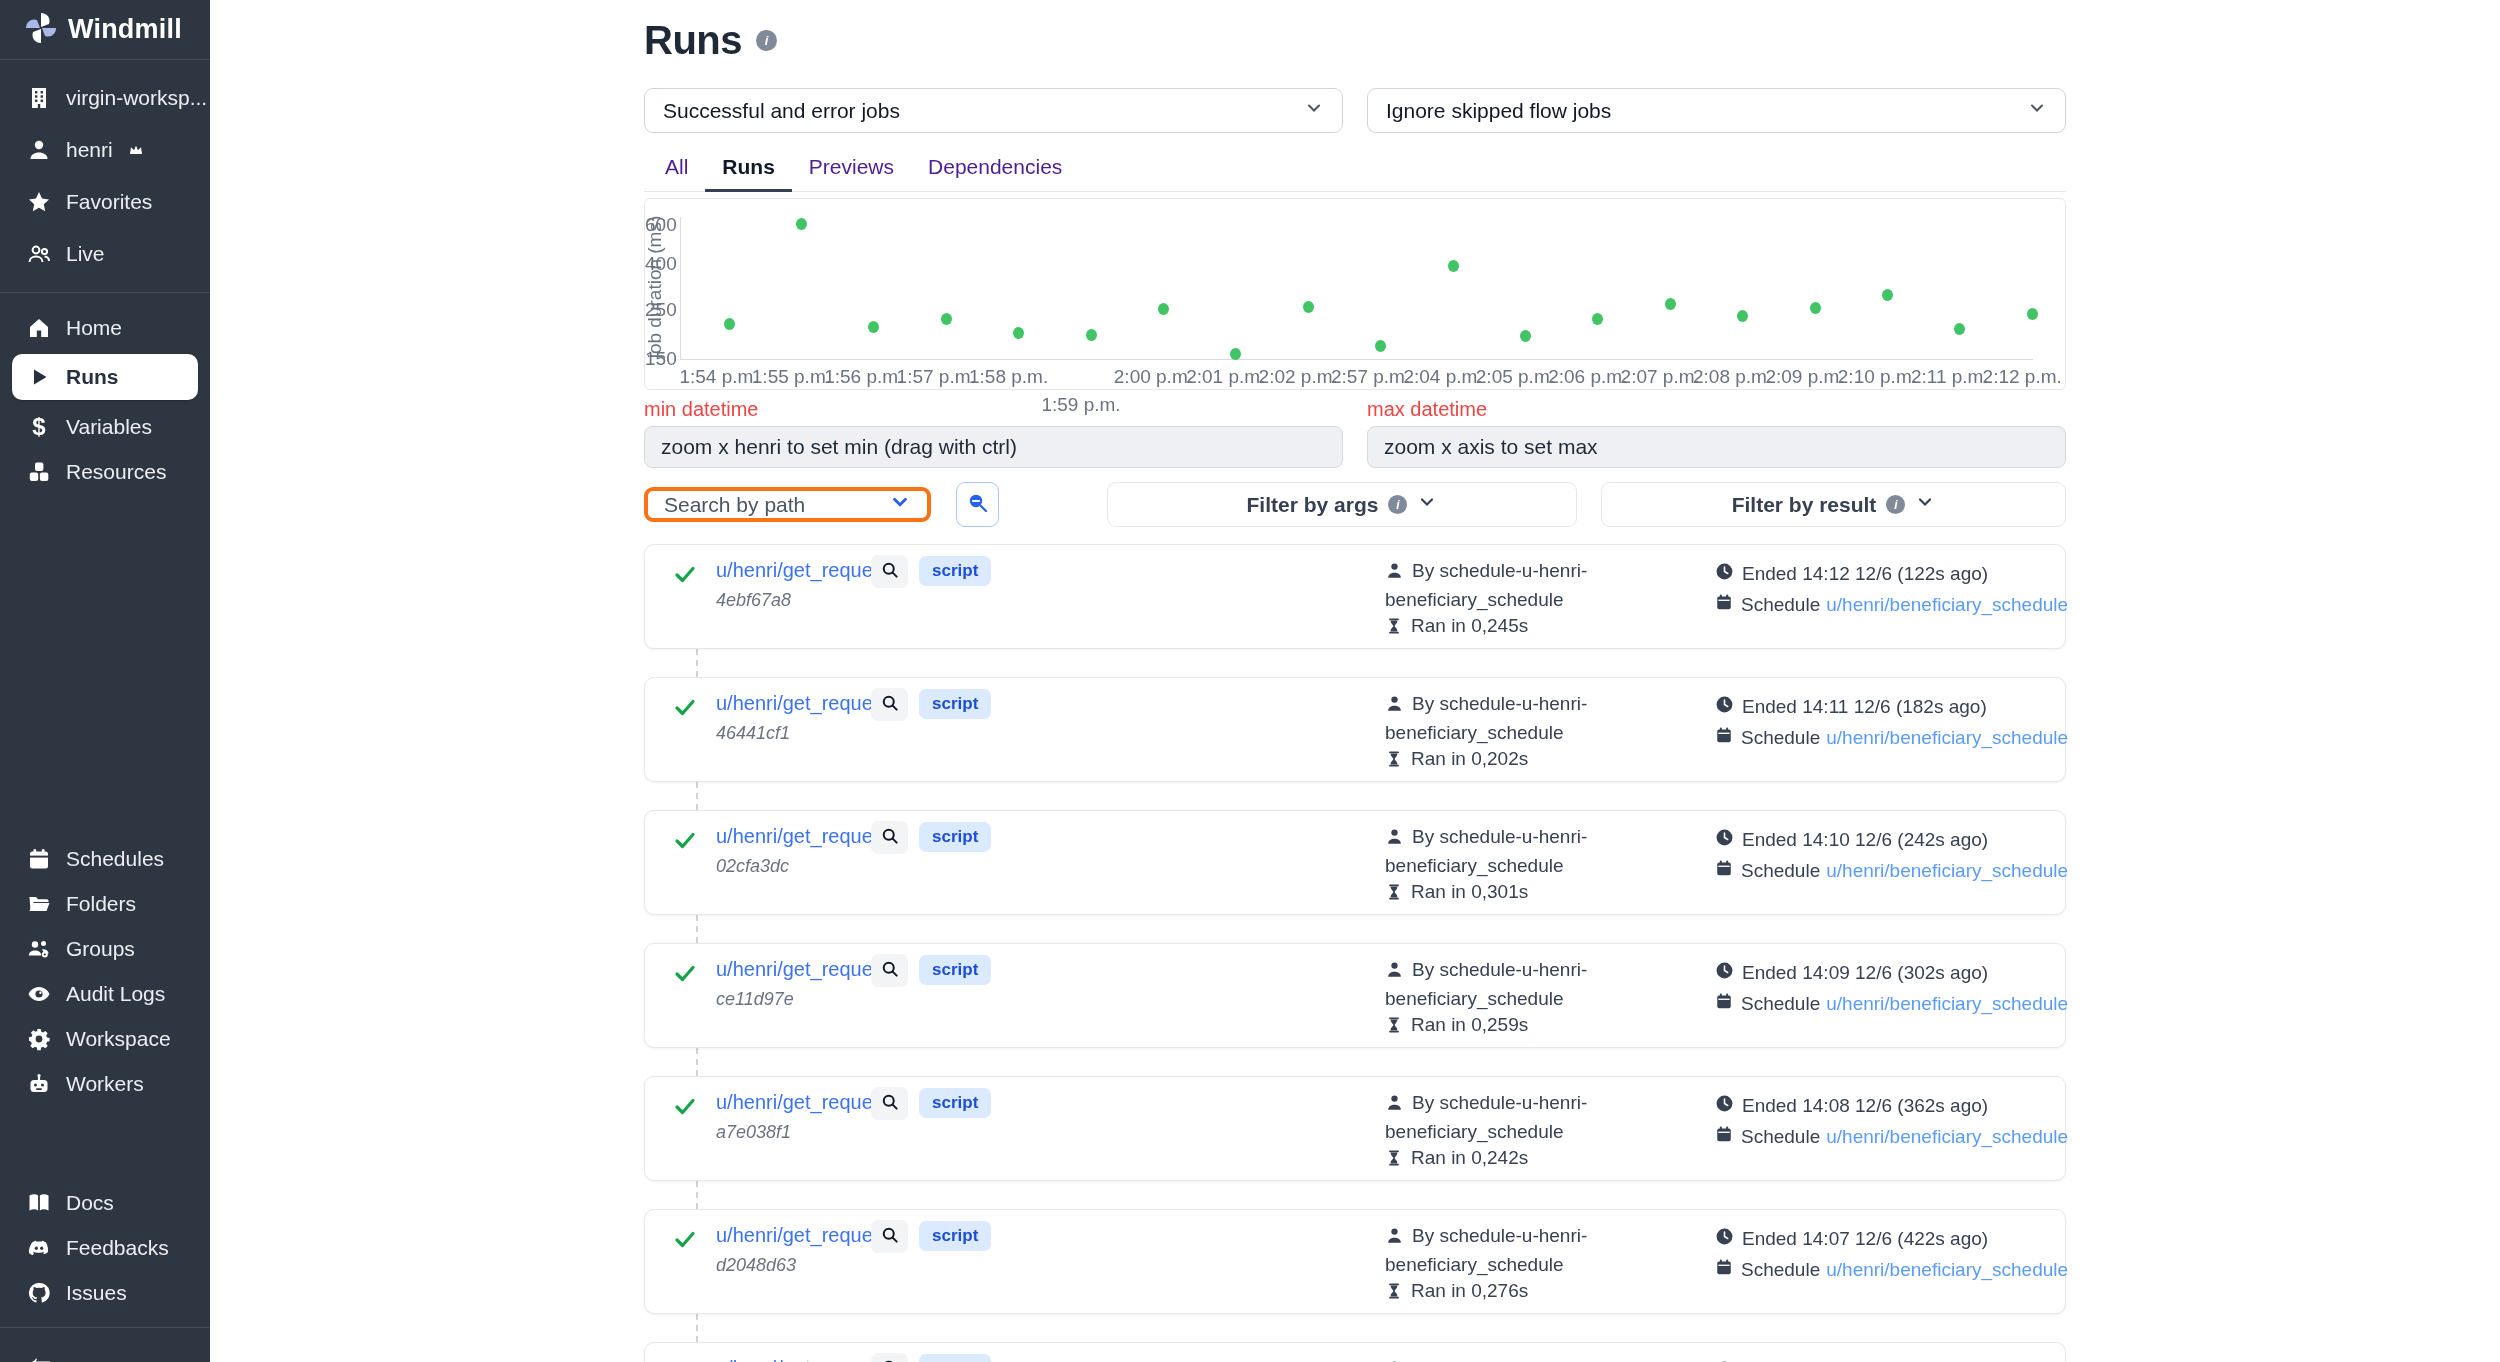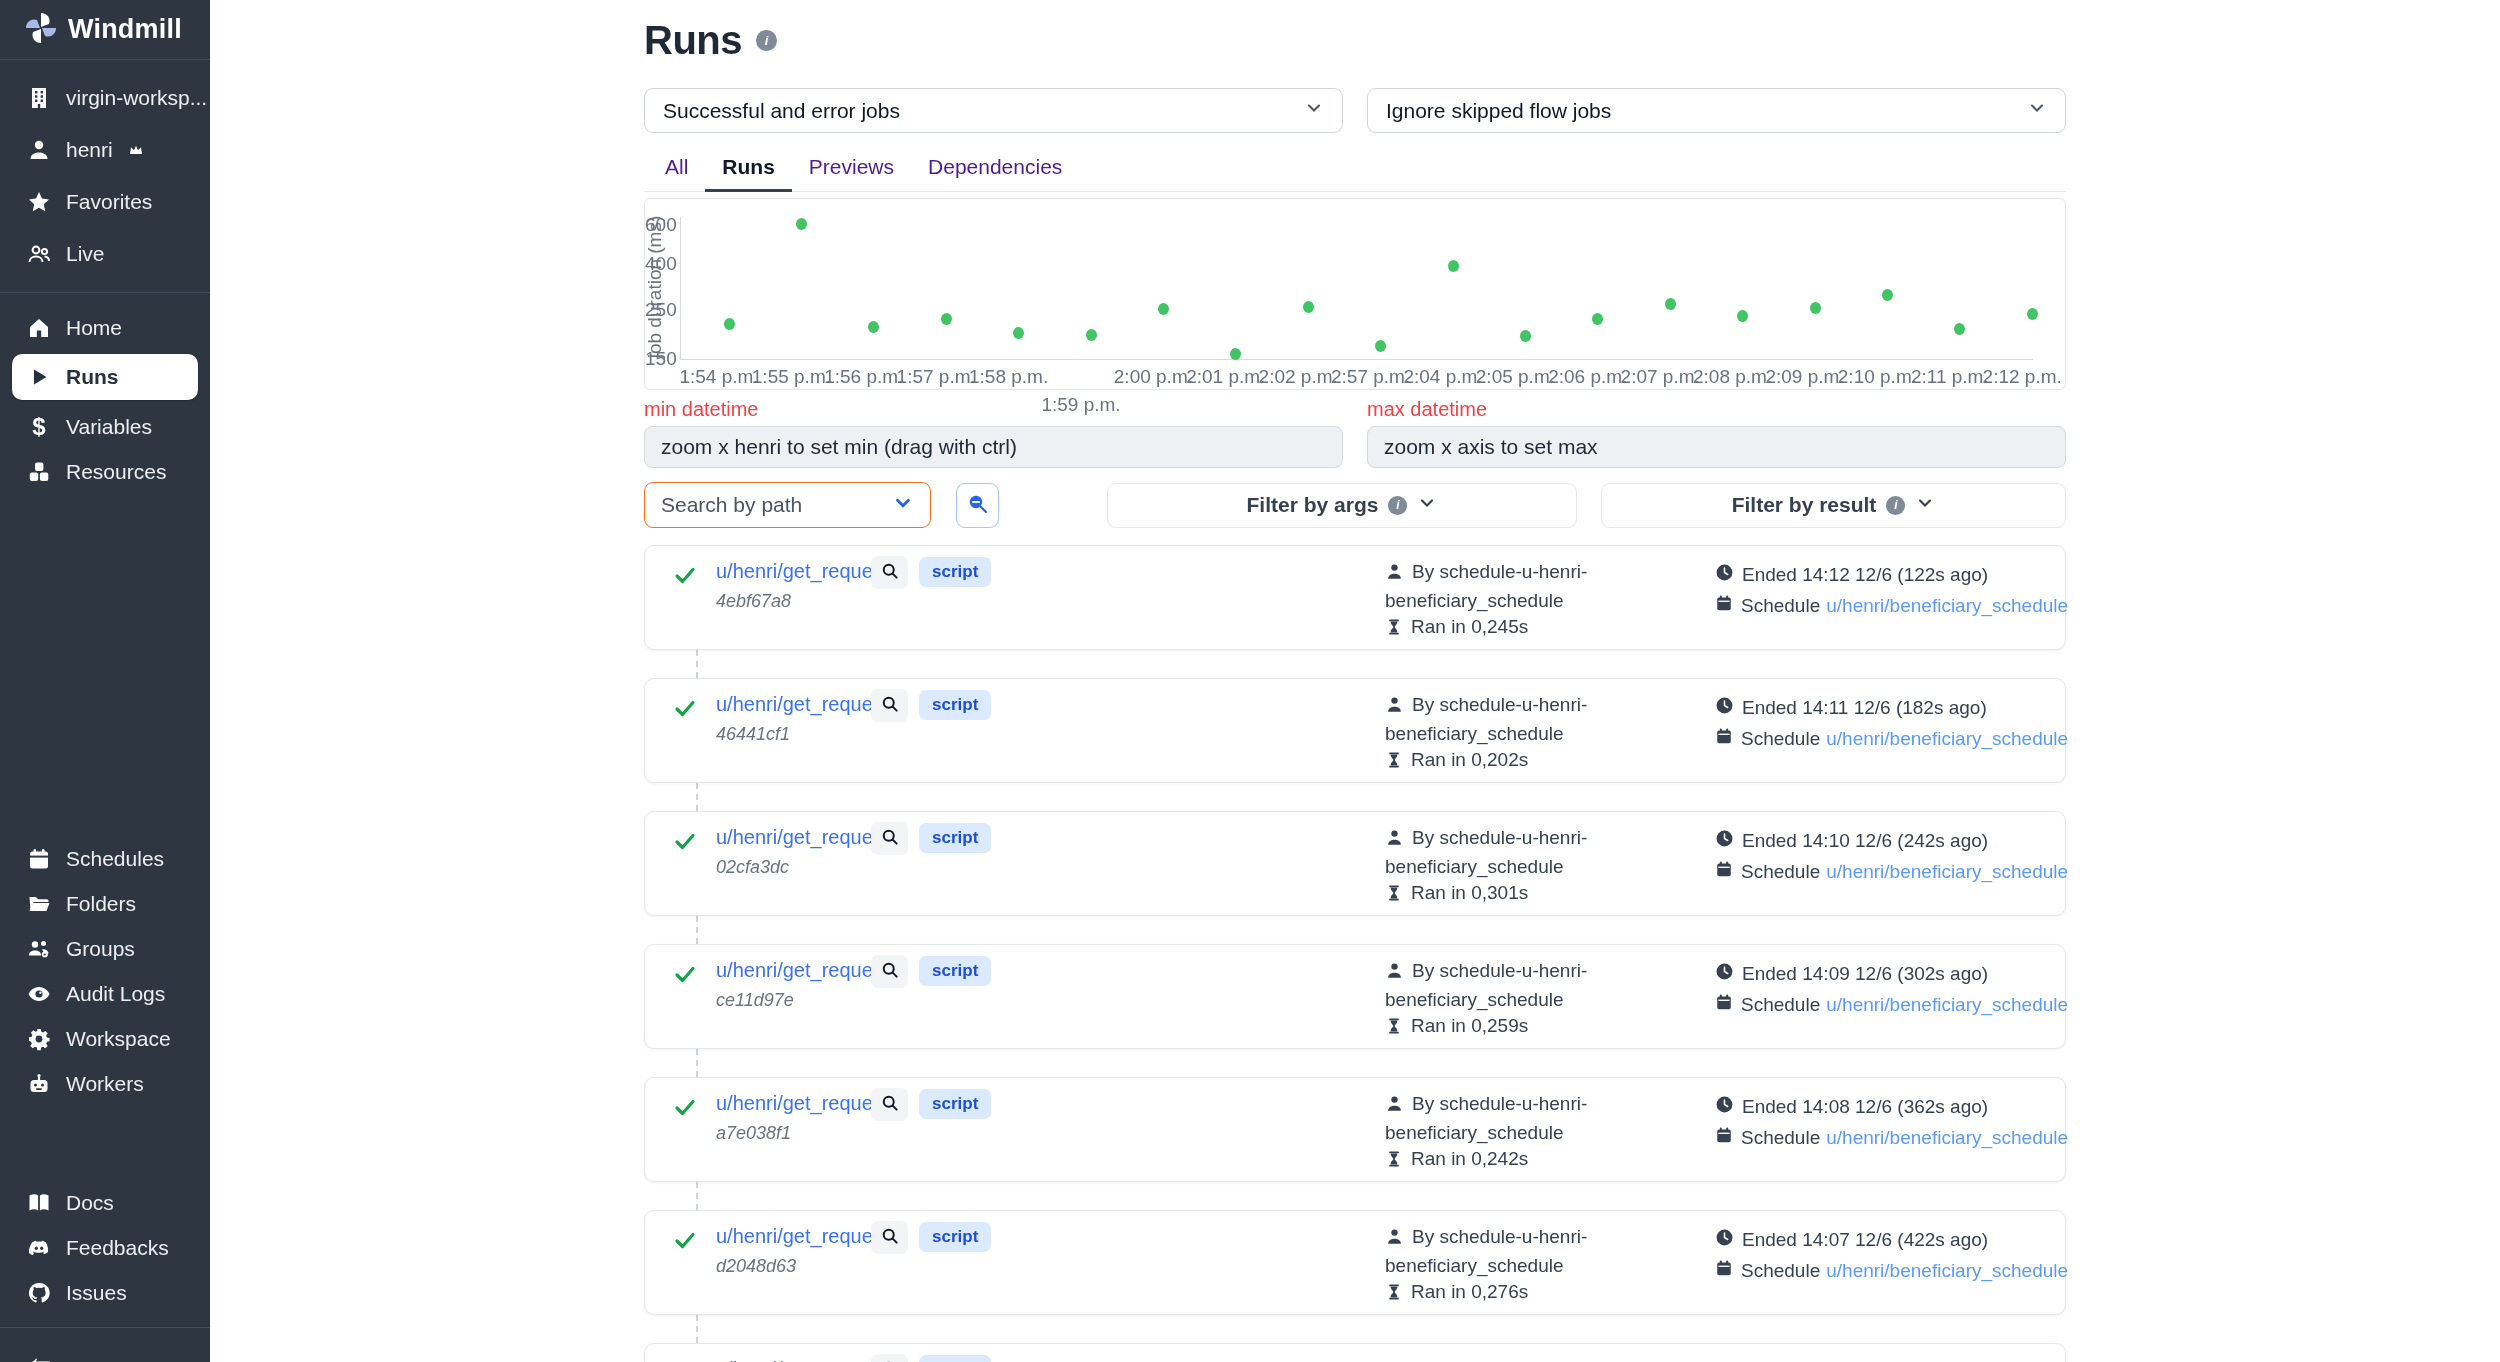--- a/index.html
+++ b/index.html
@@ -44,21 +44,21 @@
   .axis-y { position:absolute; left:35px; top:18px; height:142px; border-left:1px solid #d8dbe0; }
   .axis-x { position:absolute; left:35px; top:160px; width:1353px; border-top:1px solid #d8dbe0; }
   .dot { position:absolute; width:11px; height:12px; border-radius:50%; }
 
   .datetime-row { margin-top:8px; display:flex; gap:24px; }
   .dt-col { flex:1; }
   .dt-label { font-size:20px; color:#ef4444; margin-bottom:5px; }
   .dt-input { width:100%; height:42px; background:#eef0f3; border:1px solid #d6d9de; border-radius:8px; padding:0 16px; font-size:21px; color:#1f2937; display:flex; align-items:center; }
 
   .search-row { margin-top:14px; display:flex; align-items:center; }
-  .path-select { width:287px; height:46px; border:1px solid #f97316; border-radius:9px; display:flex; align-items:center; justify-content:space-between; padding:0 16px; font-size:21px; color:#4b5563; cursor:pointer; background:#fff; }
+  .path-select { width:287px; height:35px; border:4px solid #f97316; border-radius:9px; display:flex; align-items:center; justify-content:space-between; padding:0 16px; font-size:21px; color:#4b5563; cursor:pointer; background:#fff; }
   .search-btn { width:43px; height:45px; margin-left:25px; border:1px solid #a8c7f2; border-radius:9px; background:#fff; display:flex; align-items:center; justify-content:center; cursor:pointer; }
   .filter-btn { height:45px; border:1px solid #e5e7eb; border-radius:9px; background:#fff; display:flex; align-items:center; justify-content:center; gap:10px; font-size:21px; font-weight:600; color:#374151; cursor:pointer; }
   .filter-btn.args { margin-left:auto; width:470px; }
   .filter-btn.result { margin-left:24px; width:465px; }
 
   .runs-list { margin-top:17px; }
   .connector { height:28px; border-left:2px dashed #cfd4db; margin-left:52px; width:0; }
   .run-card { position:relative; height:105px; border:1px solid #e5e7eb; border-radius:10px; background:#fff; box-shadow:0 1px 3px rgba(0,0,0,.06); }
   .rc-check { position:absolute; left:28px; top:17px; }
   .rc-path { position:absolute; left:71px; top:14px; font-size:20px; color:#3b72f0; text-decoration:none; cursor:pointer; }

